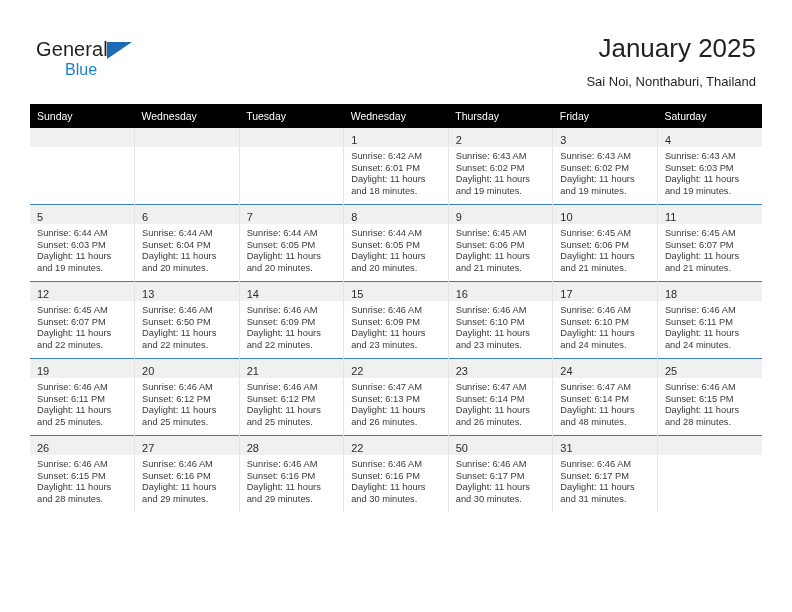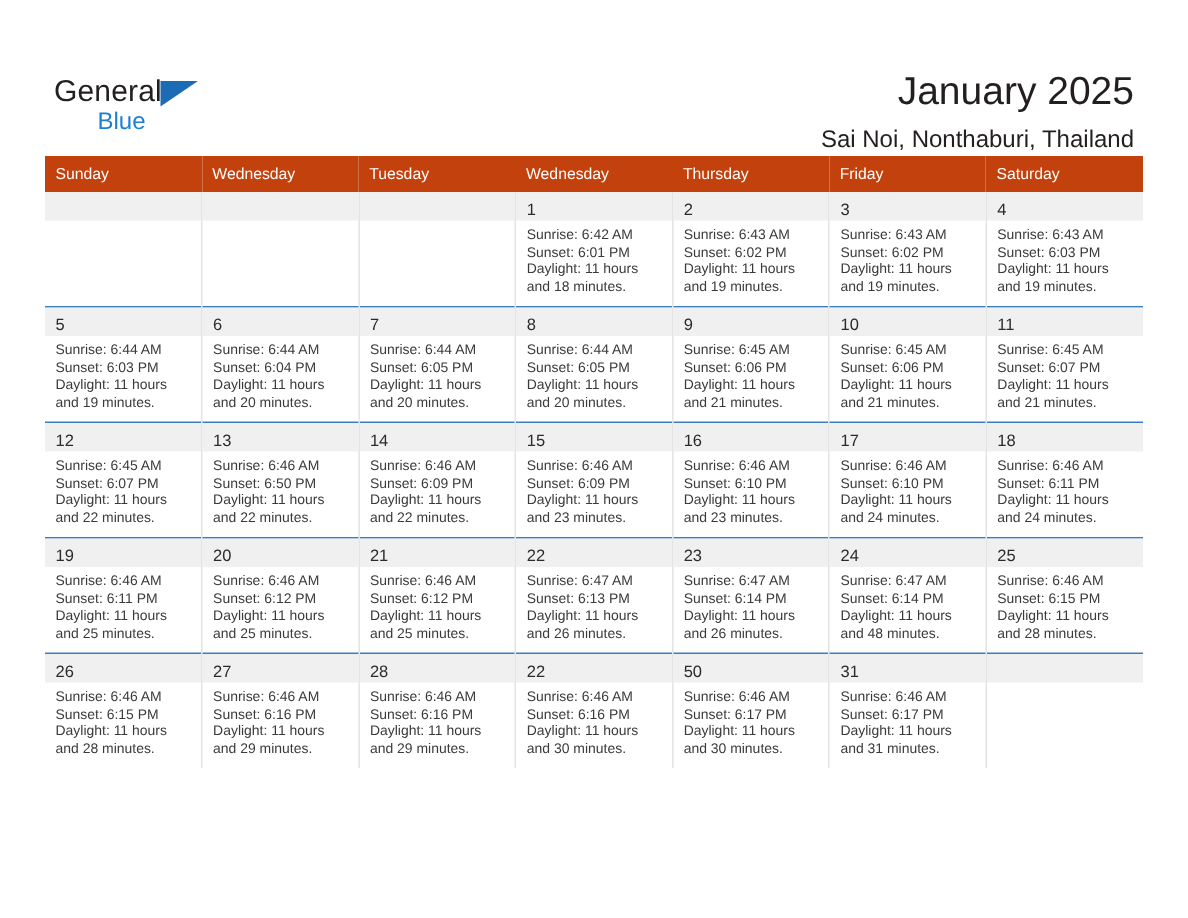--- a/index.html
+++ b/index.html
@@ -22,21 +22,20 @@
     box-sizing: border-box;
   }
 
   
   .header {
     position: absolute;
     left: 0;
     top: 0;
     width: 792px;
     height: 106px;
-    margin-top: 12px;
   }
 
   .logo {
     position: absolute;
     left: 36px;
     top: 38px;
     width: 150px;
     height: 48px;
   }
   .logo-general {
@@ -74,39 +73,39 @@
     top: 32px;
     text-align: right;
   }
   .cal-title {
     font-size: 26px;
     color: #231f20;
     line-height: 32px;
     white-space: nowrap;
   }
   .cal-subtitle {
-    font-size: 16px;
+    font-size: 13px;
     color: #231f20;
     line-height: 18px;
     margin-top: 9px;
     white-space: nowrap;
   }
 
   
   .calendar {
     position: absolute;
     left: 30px;
     top: 104px;
     width: 732px;
     border-collapse: collapse;
     table-layout: fixed;
   }
 
   .calendar th {
-    background: #c2410c;
+    background: #000000;
     color: #ffffff;
     font-size: 10.5px;
     font-weight: normal;
     text-align: left;
     padding: 6px 0 6px 7px;
     height: 11px;
     border: none;
   }
 
   .calendar td {

